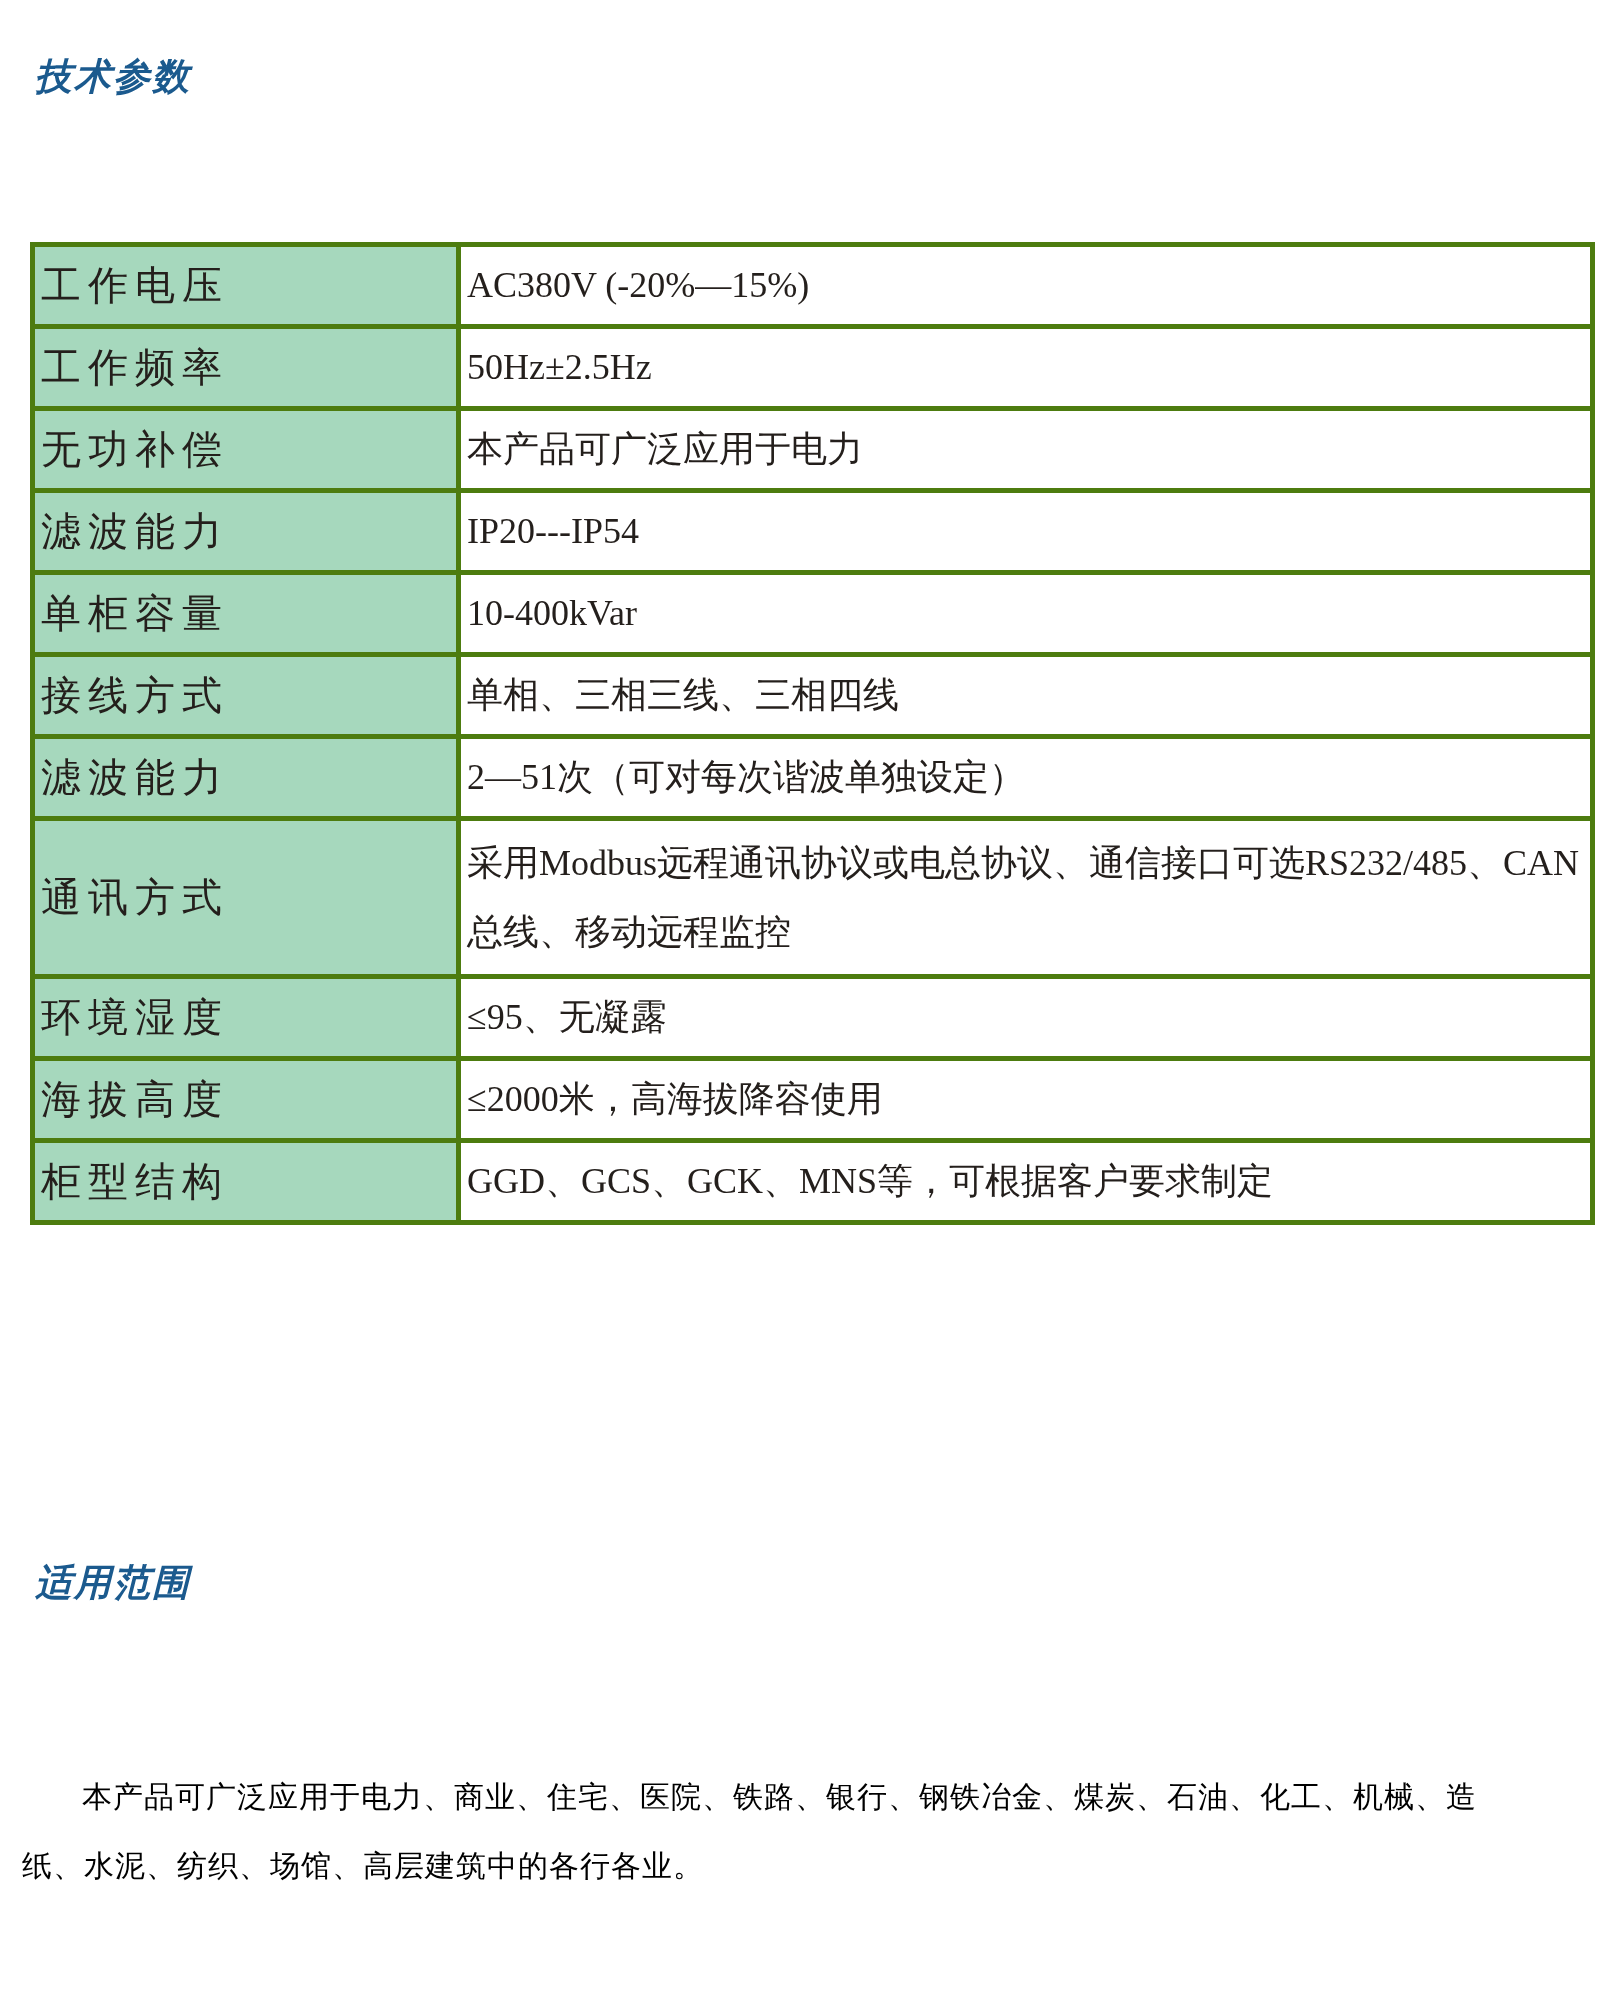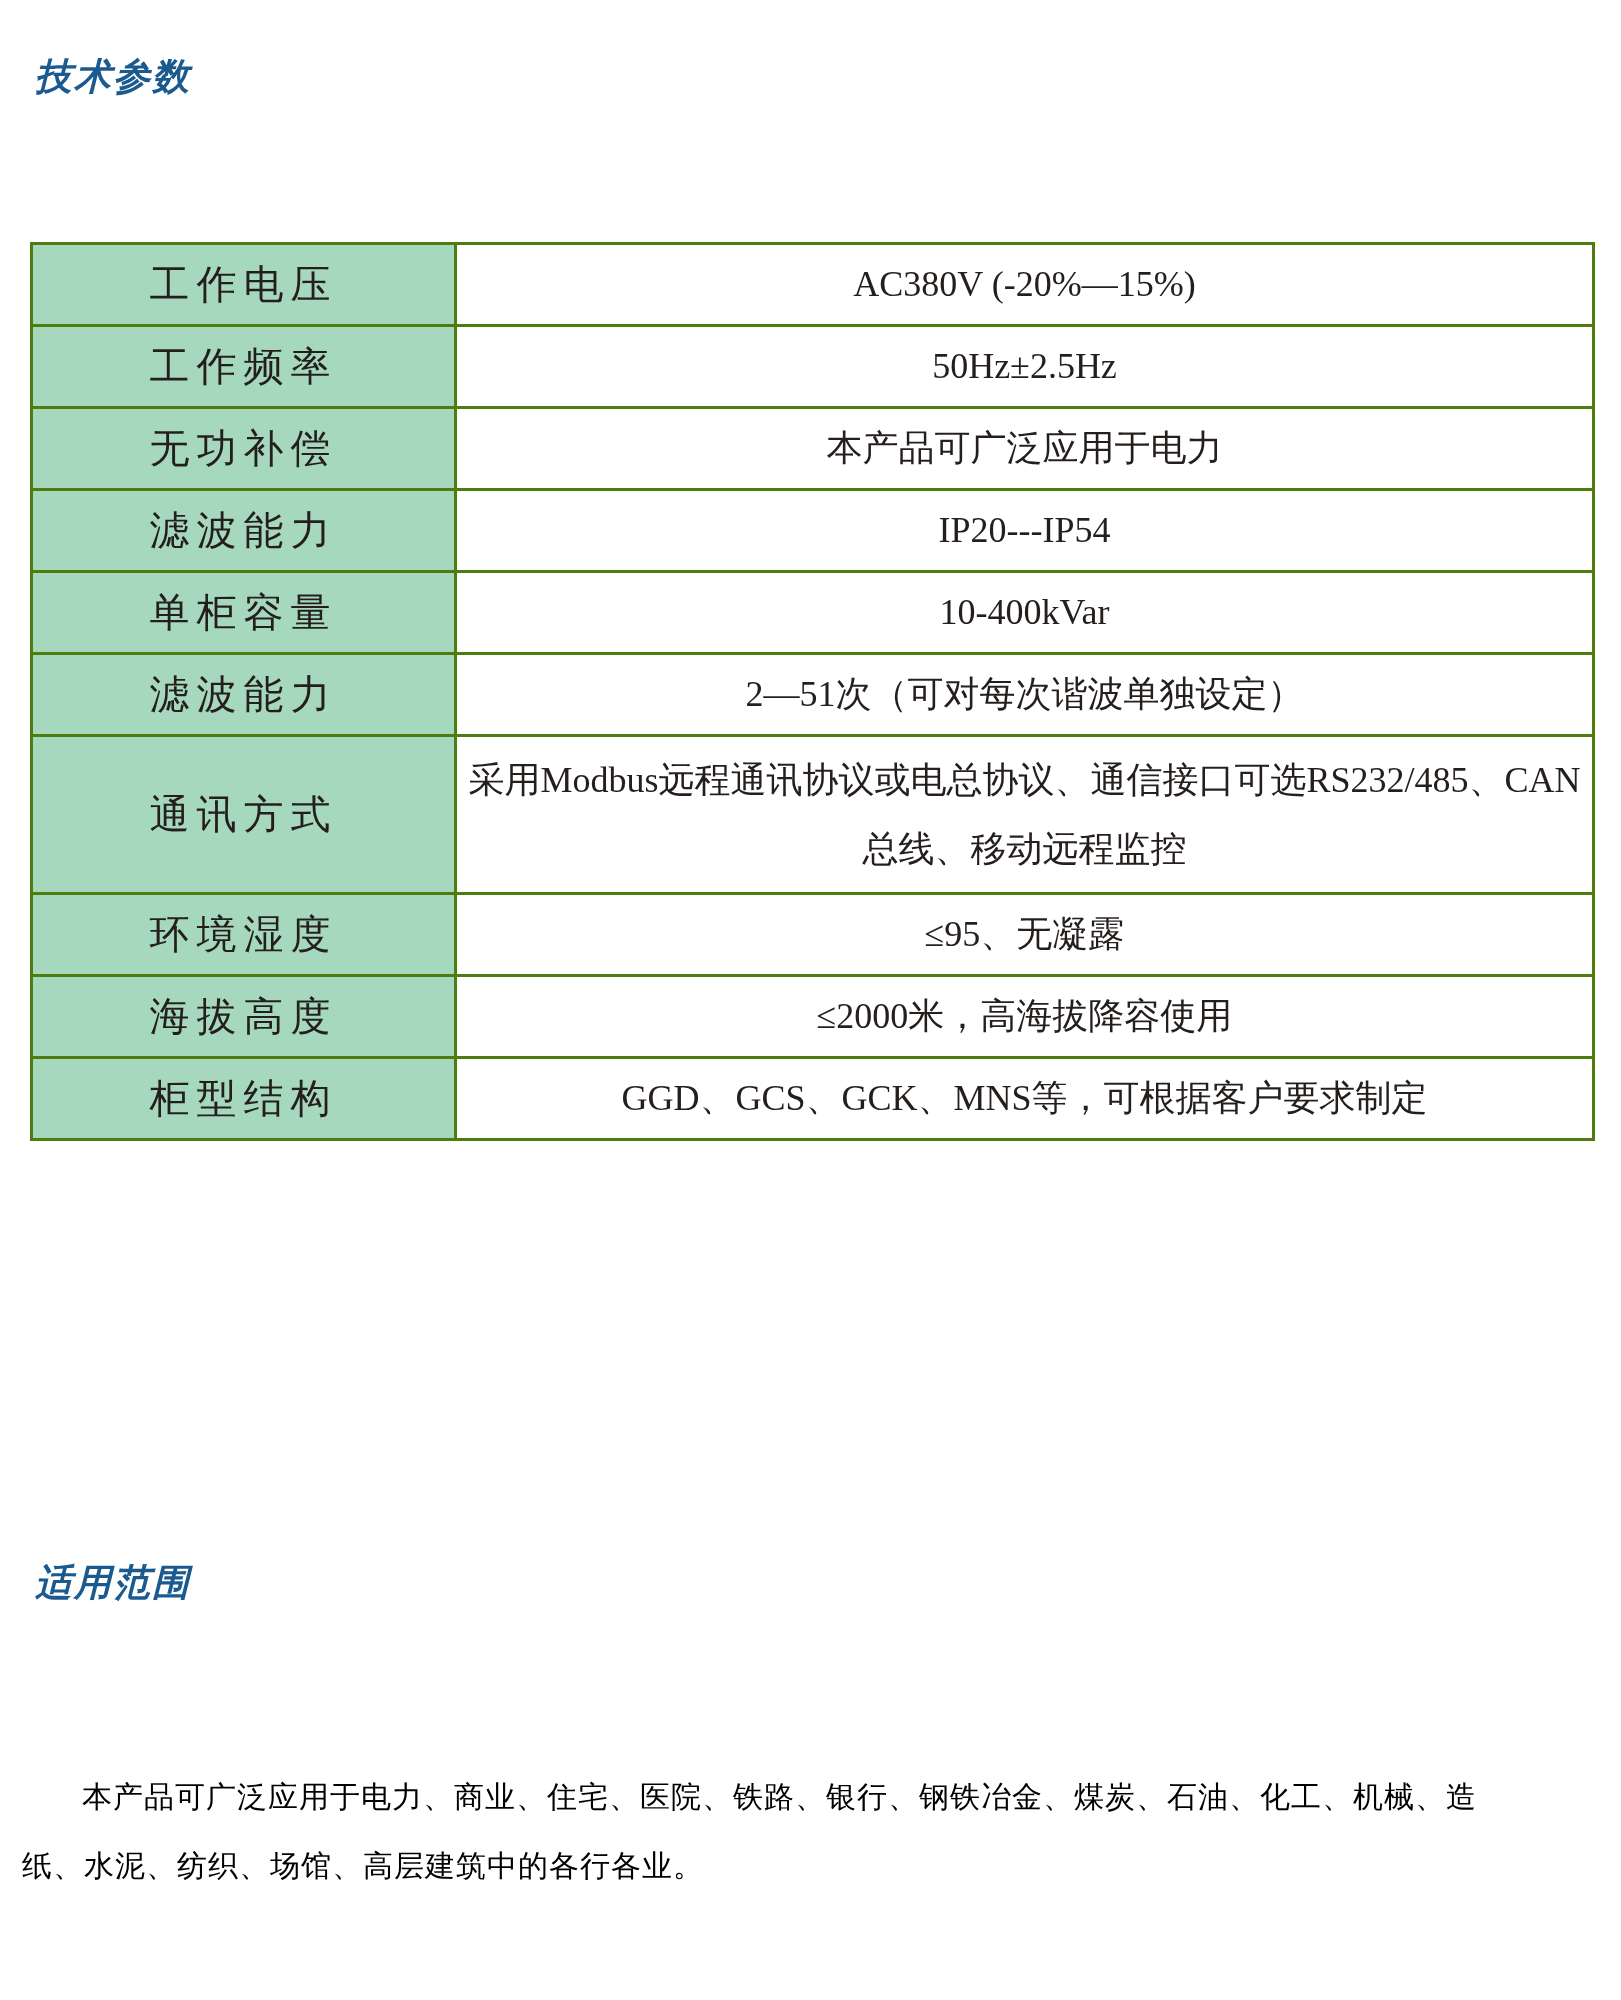--- a/index.html
+++ b/index.html
@@ -38,23 +38,23 @@
   table.spec {
     position: absolute;
     left: 30px;
     top: 242px;
     width: 1565px;
     border-collapse: collapse;
     table-layout: fixed;
     font-family: "Liberation Serif", "DejaVu Serif", serif;
   }
   table.spec td {
-    border: 3px solid #4d7c0f;
+    border: 5px solid #4d7c0f;
     padding: 0 6px;
-    text-align: center;
+    text-align: left;
     vertical-align: middle;
   }
   td.label {
     width: 409px;
     background: #a6d8bd;
     font-size: 40px;
     letter-spacing: 7px;
     color: #241f1c;
   }
   td.value {
@@ -101,20 +101,24 @@
       </tr>
       <tr class="row">
         <td class="label">滤波能力</td>
         <td class="value">IP20---IP54</td>
       </tr>
       <tr class="row">
         <td class="label">单柜容量</td>
         <td class="value">10-400kVar</td>
       </tr>
       <tr class="row">
+        <td class="label">接线方式</td>
+        <td class="value">单相、三相三线、三相四线</td>
+      </tr>
+      <tr class="row">
         <td class="label">滤波能力</td>
         <td class="value">2—51次（可对每次谐波单独设定）</td>
       </tr>
       <tr class="row-tall">
         <td class="label">通讯方式</td>
         <td class="value">采用Modbus远程通讯协议或电总协议、通信接口可选RS232/485、CAN总线、移动远程监控</td>
       </tr>
       <tr class="row">
         <td class="label">环境湿度</td>
         <td class="value">≤95、无凝露</td>

